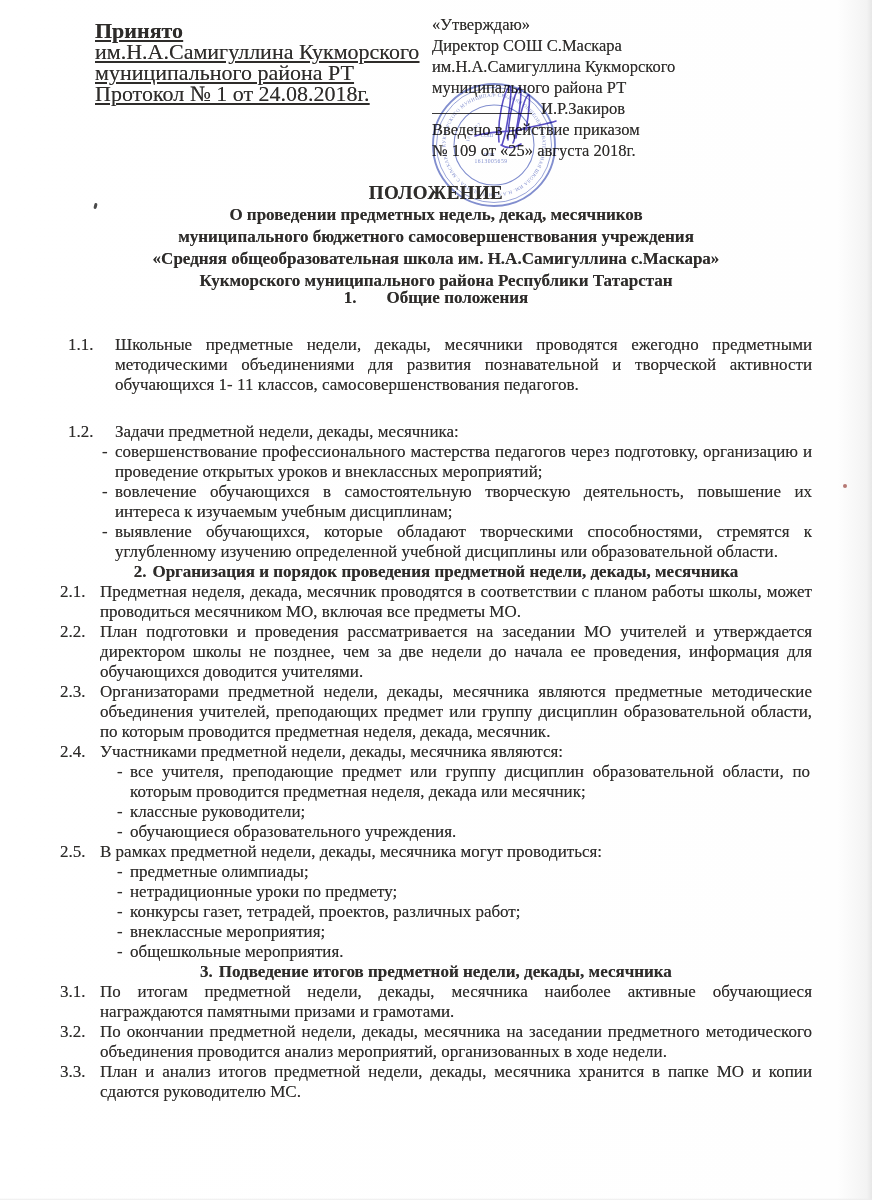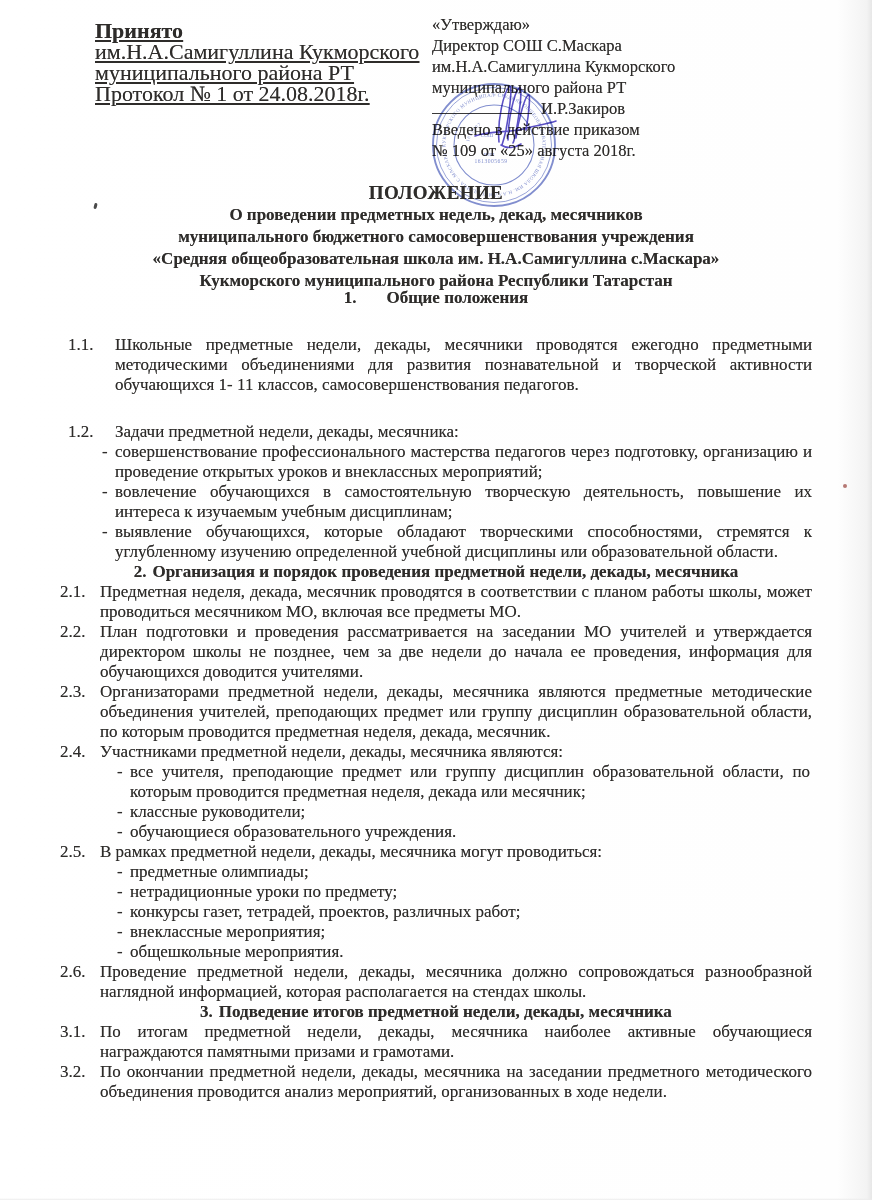--- a/index.html
+++ b/index.html
@@ -128,22 +128,22 @@
       <div class="item item-b"><span class="num">2.4.</span>Участниками предметной недели, декады, месячника являются:</div>
       <div class="bullet bullet-b"><span class="dash">-</span>все учителя, преподающие предмет или группу дисциплин образовательной области, по которым проводится предметная неделя, декада или месячник;</div>
       <div class="bullet bullet-b"><span class="dash">-</span>классные руководители;</div>
       <div class="bullet bullet-b"><span class="dash">-</span>обучающиеся   образовательного учреждения.</div>
       <div class="item item-b"><span class="num">2.5.</span>В рамках предметной недели, декады, месячника могут проводиться:</div>
       <div class="bullet bullet-b"><span class="dash">-</span>предметные олимпиады;</div>
       <div class="bullet bullet-b"><span class="dash">-</span>нетрадиционные уроки по предмету;</div>
       <div class="bullet bullet-b"><span class="dash">-</span>конкурсы газет, тетрадей, проектов, различных работ;</div>
       <div class="bullet bullet-b"><span class="dash">-</span>внеклассные мероприятия;</div>
       <div class="bullet bullet-b"><span class="dash">-</span>общешкольные мероприятия.</div>
-      <div class="item item-b"><span class="num">2.6.</span>Проведение предметной недели, декады, месячника должно сопровождаться разнообразной наглядной информацией, которая располагается на стендах школы.</div>
       <div class="sec-heading"><span class="sec-num">3.</span><span>Подведение итогов предметной недели, декады, месячника</span></div>
       <div class="item item-b"><span class="num">3.1.</span>По итогам предметной недели, декады, месячника наиболее активные обучающиеся награждаются памятными призами и грамотами.</div>
       <div class="item item-b"><span class="num">3.2.</span>По окончании предметной недели, декады, месячника на заседании предметного методического объединения проводится анализ мероприятий, организованных в ходе недели.</div>
+      <div class="item item-b"><span class="num">3.3.</span>План и анализ итогов предметной недели, декады, месячника хранится в папке МО и копии сдаются руководителю МС.</div>
     </div>
 
   <div class="speck-1"></div>
   <div class="speck-2"></div>
   <div class="edge-bottom"></div>
 </div>
 
 </body></html>

